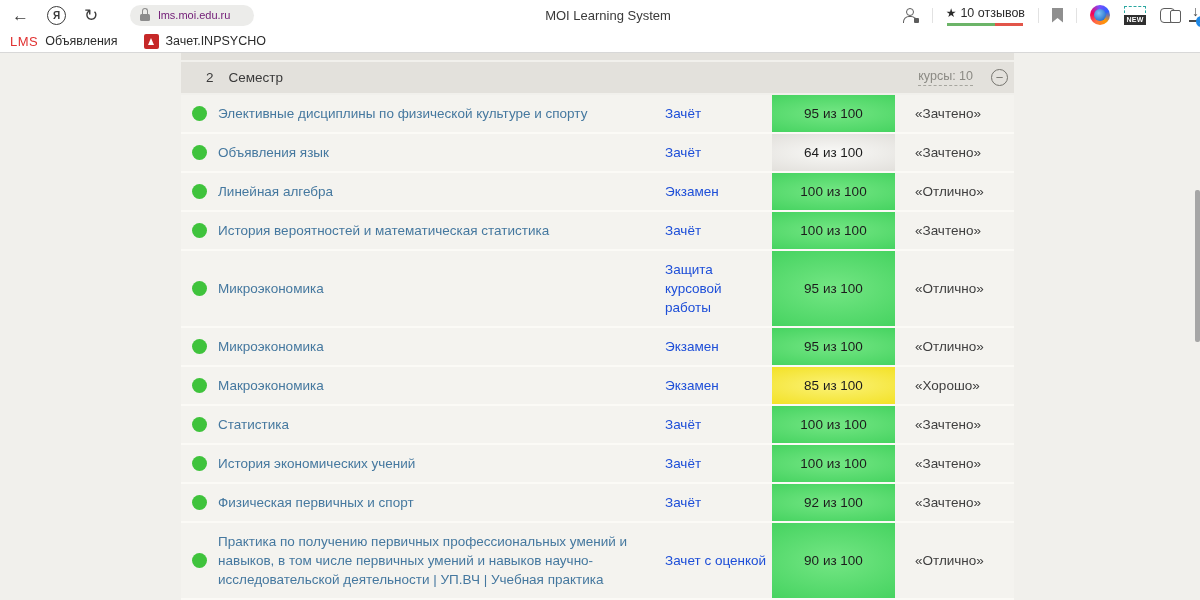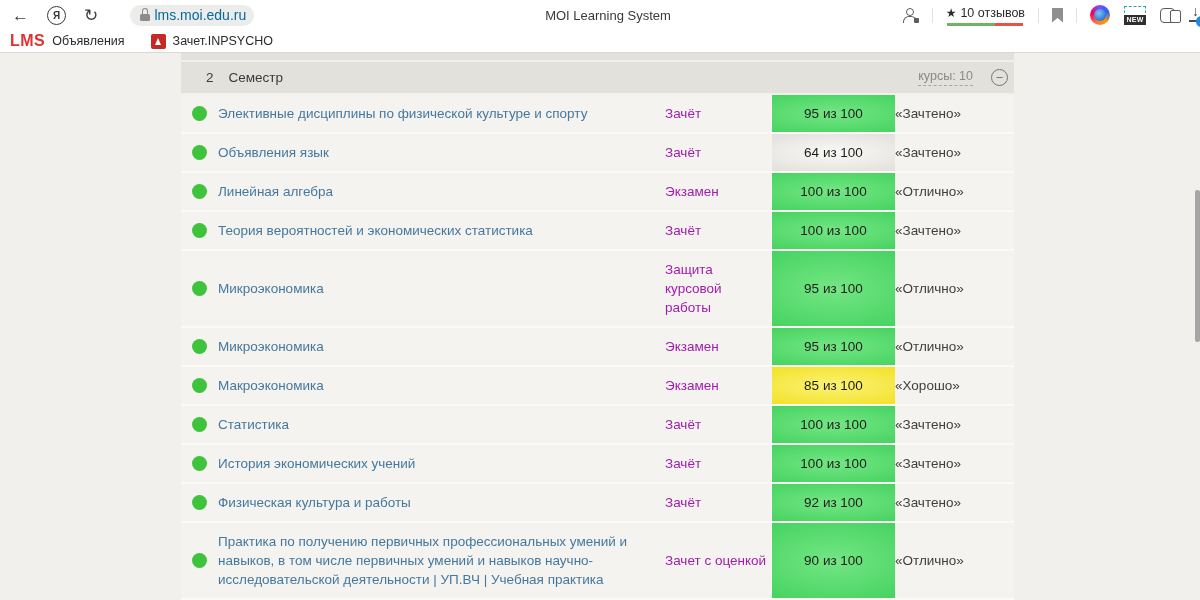--- a/index.html
+++ b/index.html
@@ -14,21 +14,21 @@
   .tb-glyph { font-size:17px; color:#3c3c3c; line-height:1; cursor:pointer; }
   .ya-circle { width:19px; height:19px; border:1.8px solid #3a3a3a; border-radius:50%;
                display:flex; align-items:center; justify-content:center;
                font-size:10px; font-weight:bold; color:#3a3a3a; }
   .addr { margin-left:14px; display:flex; align-items:center; width:124px; height:21px;
           background:#ececea; border-radius:11px; padding:0 8px; cursor:text; }
   .lock-wrap { position:relative; width:14px; height:14px; margin-right:6px; }
   .lock-body { position:absolute; bottom:1px; left:2px; width:10px; height:7px; background:#8c8c8c; border-radius:1.5px; }
   .lock-shackle { position:absolute; top:0; left:4px; width:6px; height:6px; border:1.6px solid #8c8c8c;
                   border-bottom:none; border-radius:3px 3px 0 0; }
-  .url-text { font-size:14px; color:#0369a1; white-space:nowrap; }
+  .url-text { font-size:11px; color:#701a75; white-space:nowrap; }
   .tab-title { position:absolute; left:16px; right:0; top:0; height:30px; display:flex;
                align-items:center; justify-content:center; font-size:13px; color:#3a3a3a; pointer-events:none; }
   .tb-right { position:absolute; right:0; top:0; height:30px; display:flex; align-items:center; gap:13px; padding-right:2px; }
   .vdiv { width:1px; height:15px; background:#e2e2e2; }
 
   .person-icon { position:relative; width:16px; height:15px; }
   .person-icon::before { content:""; position:absolute; top:0; left:3px; width:6px; height:6px;
                          border:1.7px solid #5d5d5d; border-radius:50%; }
   .person-icon::after { content:""; position:absolute; bottom:0; left:0; width:12px; height:6px;
                         border:1.7px solid #5d5d5d; border-bottom:none; border-radius:6px 6px 0 0; }
@@ -65,21 +65,21 @@
   .download-wrap .arrow { position:absolute; top:-3px; left:4px; font-size:14px; color:#4a4a4a; }
   .download-wrap .tray { position:absolute; bottom:2px; left:1px; width:11px; height:2px; background:#4a4a4a; }
   .dl-badge { position:absolute; right:-1px; bottom:-3px; width:11px; height:11px; border-radius:50%;
               background:#1e88e5; color:#fff; font-size:7.5px; display:flex; align-items:center; justify-content:center; }
 
   
   .bookmarks { height:23px; background:#fff; border-bottom:1px solid #d8d8d8;
                display:flex; align-items:center; gap:26px; padding-left:10px; }
   .bm { display:flex; align-items:center; gap:7px; cursor:pointer; }
   .bm-label { font-size:12.5px; color:#2b2b2b; white-space:nowrap; }
-  .lms-logo { color:#e03131; font-size:16px; font-weight:bold; letter-spacing:.5px; }
+  .lms-logo { color:#e03131; font-size:13px; font-weight:normal; letter-spacing:.5px; }
   .emblem-icon { position:relative; width:15px; height:15px; background:#c62828; border-radius:2px; }
   .emblem-icon::after { content:""; position:absolute; left:4px; top:4px; width:0; height:0;
                         border-left:3.5px solid transparent; border-right:3.5px solid transparent;
                         border-bottom:7px solid #fff; }
 
   
   .page { position:relative; height:547px; background:var(--page-bg,#f1f0ec); padding-left:181px; overflow:hidden; }
   .table-wrap { width:833px; }
 
   .prev-strip { height:7px; background:var(--header-gray,#e3e1dc); margin-bottom:2px; }
@@ -95,27 +95,27 @@
                 font-size:13px; line-height:1; cursor:pointer; }
   .circle-btn.minus::before { content:"\2212"; margin-top:-1px; }
 
   .rows { margin-top:2px; }
   .row { display:flex; align-items:center; min-height:36px; background:var(--row-bg,#f4f3ef);
          border-bottom:2px solid #fbfaf6; }
   .cell-dot { flex:0 0 37px; display:flex; justify-content:center; }
   .dot { width:15px; height:15px; border-radius:50%; background:var(--accent-green,#3fc33c); }
   .cell-name { flex:0 0 447px; padding:9px 20px 9px 0; font-size:13.5px; line-height:19px;
                color:var(--link-blue,#45789f); text-decoration:none; cursor:pointer; }
-  .cell-type { flex:0 0 107px; padding:9px 4px 9px 0; font-size:13.5px; line-height:19px; color:#a21caf; }
+  .cell-type { flex:0 0 107px; padding:9px 4px 9px 0; font-size:13.5px; line-height:19px; color:#1d4ed8; }
   .cell-score { flex:0 0 123px; align-self:stretch; display:flex; align-items:center; justify-content:center;
                 font-size:13.5px; color:#1c1c1c; }
   .badge-green { background: radial-gradient(ellipse 130% 100% at 50% 50%, #74e684 0%, var(--badge-green,#48d462) 60%, #31cd4f 100%); }
   .badge-yellow { background: radial-gradient(ellipse 130% 100% at 50% 50%, #fbf277 0%, var(--badge-yellow,#f3e22a) 60%, #ecd800 100%); }
   .badge-gray { background: radial-gradient(ellipse 130% 100% at 50% 50%, #f9f9f7 0%, var(--badge-gray,#e3e1dd) 60%, #d3d1cd 100%); }
-  .cell-grade { flex:1; padding-left:0; font-size:13.5px; color:#3f3f3f; }
+  .cell-grade { flex:1; padding-left:20px; font-size:13.5px; color:#3f3f3f; }
 
   .scroll-thumb { position:absolute; right:0; top:137px; width:5px; height:152px;
                   background:#a6a6a6; border-radius:2px; cursor:grab; }
 </style>
 </head>
 <body>
 
 <div class="screen">
 
   <div class="toolbar">
@@ -219,21 +219,21 @@
     <a class="cell-name">Линейная алгебра</a>
     <span class="cell-type">Экзамен</span>
     <span class="cell-score badge-green">100 из 100</span>
     <span class="cell-grade">«Отлично»</span>
   </div>
 
   <div class="row">
     <span class="cell-dot">
               <span class="dot"></span>
             </span>
-    <a class="cell-name">Теория вероятностей и экономических статистика</a>
+    <a class="cell-name">История вероятностей и математическая статистика</a>
     <span class="cell-type">Зачёт</span>
     <span class="cell-score badge-green">100 из 100</span>
     <span class="cell-grade">«Зачтено»</span>
   </div>
 
   <div class="row">
     <span class="cell-dot">
               <span class="dot"></span>
             </span>
     <a class="cell-name">Микроэкономика</a>
@@ -279,21 +279,21 @@
     <a class="cell-name">История экономических учений</a>
     <span class="cell-type">Зачёт</span>
     <span class="cell-score badge-green">100 из 100</span>
     <span class="cell-grade">«Зачтено»</span>
   </div>
 
   <div class="row">
     <span class="cell-dot">
               <span class="dot"></span>
             </span>
-    <a class="cell-name">Физическая культура и работы</a>
+    <a class="cell-name">Физическая первичных и спорт</a>
     <span class="cell-type">Зачёт</span>
     <span class="cell-score badge-green">92 из 100</span>
     <span class="cell-grade">«Зачтено»</span>
   </div>
 
   <div class="row">
     <span class="cell-dot">
               <span class="dot"></span>
             </span>
     <a class="cell-name">Практика по получению первичных профессиональных умений и навыков, в том числе первичных умений и навыков научно-исследовательской деятельности | УП.ВЧ | Учебная практика</a>

